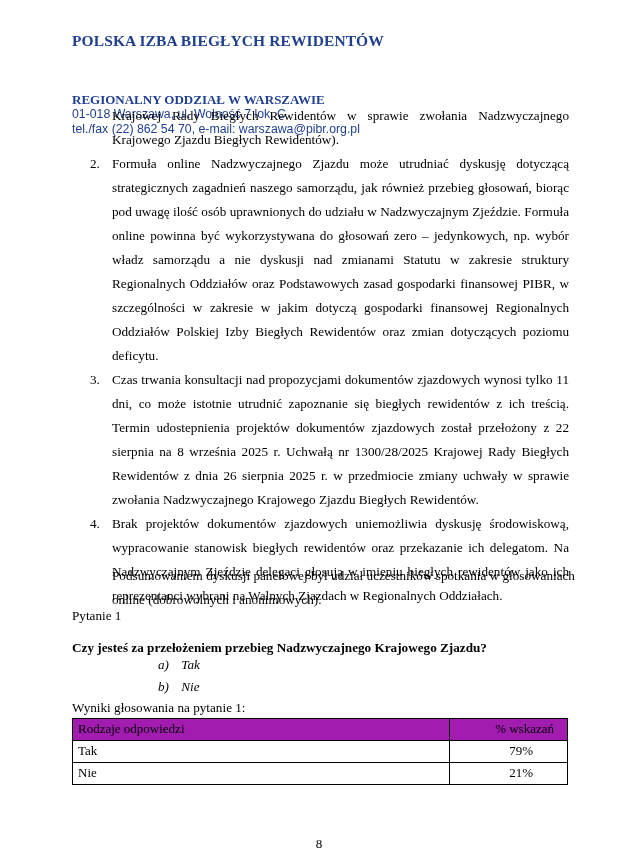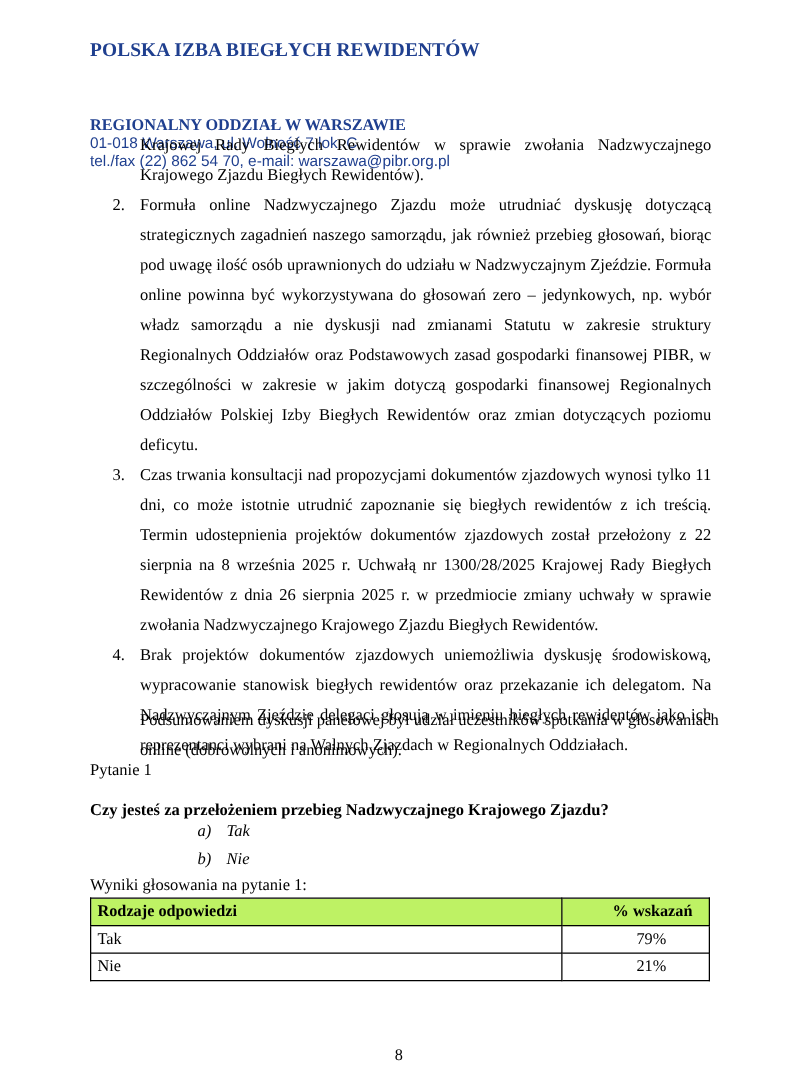--- a/index.html
+++ b/index.html
@@ -17,21 +17,21 @@
 
     .summary { top: 564px; margin-left: 40px; }
     .pyt { top: 604px; }
     .question { top: 636px; font-weight: bold; }
     .opt { position: absolute; left: 130px; font-style: italic; font-size: 13.2px; line-height: 24px; margin-left: 28px; }
     .opt .lbl { display: inline-block; width: 20px; }
     .results-label { top: 699px; line-height: 18px; }
 
     table.res { position: absolute; left: 72px; top: 718px; width: 496px; border-collapse: collapse; font-size: 13px; }
     table.res td { border: 1px solid #000; padding: 1px 4px 3px 5px; height: 17px; line-height: 16px; }
-    table.res tr.head td { background: #bef264; font-weight: bold; }
+    table.res tr.head td { background: #a21caf; font-weight: normal; }
     table.res td.pct { width: 78px; text-align: right; padding-right: 34px; }
     table.res tr.head td.pct { text-align: right; padding-left: 6px; padding-right: 13px; }
 
     .page-num { position: absolute; left: 0; width: 638px; top: 836px; text-align: center; font-size: 13px; }
   </style>
 </head>
 <body>
 
 <div class="header">
   <div class="h-org">POLSKA IZBA BIEGŁYCH REWIDENTÓW</div>

